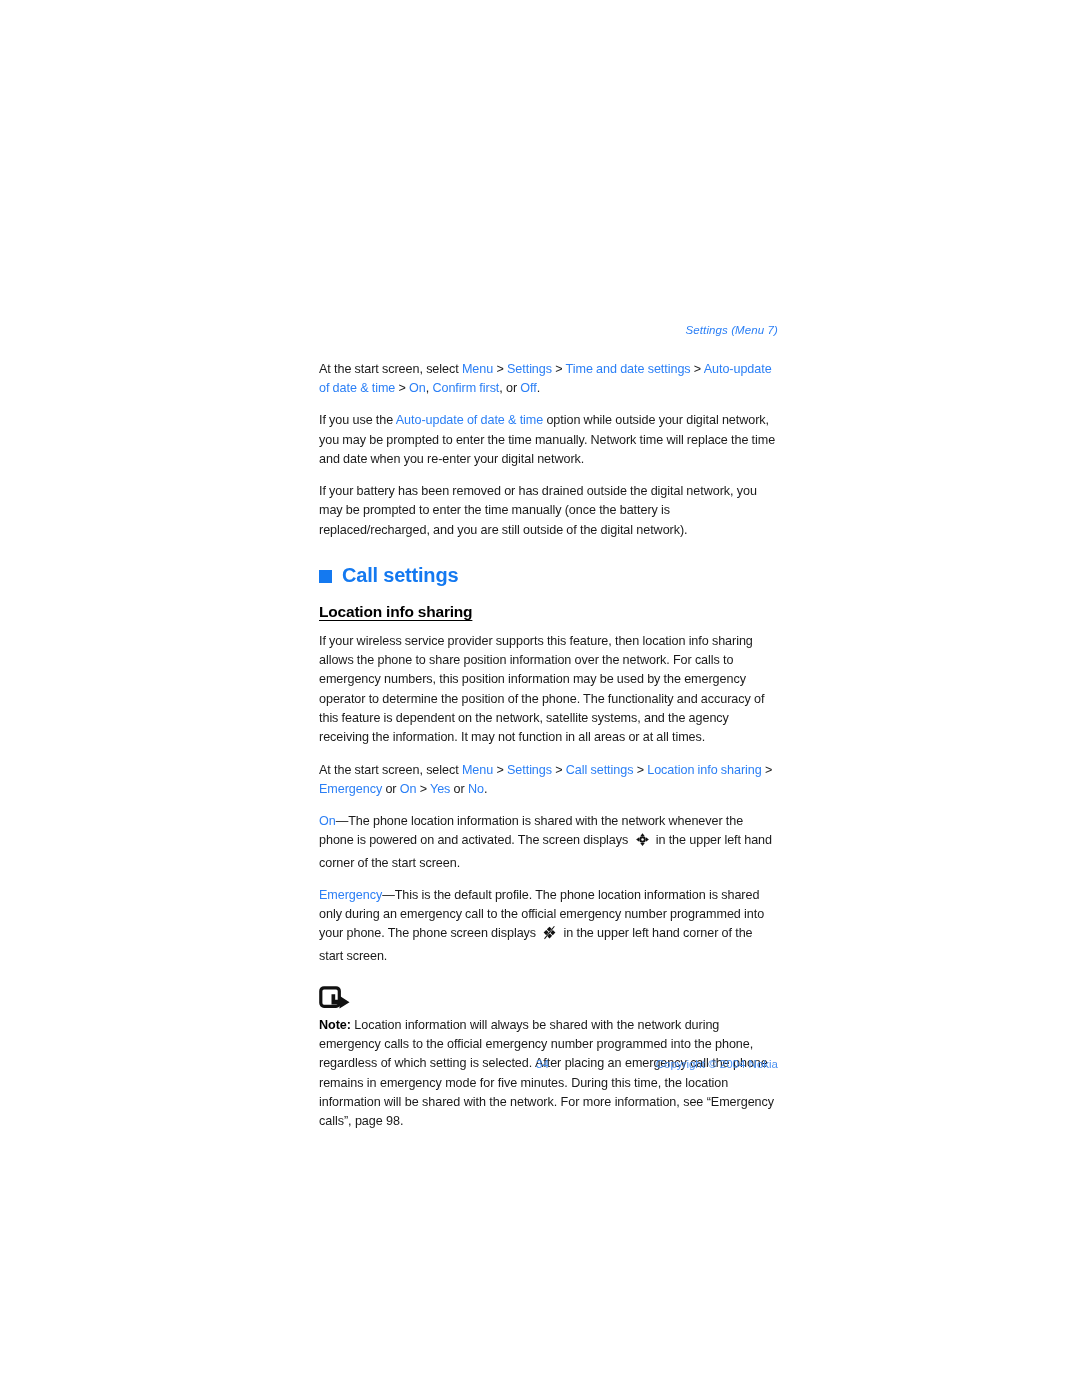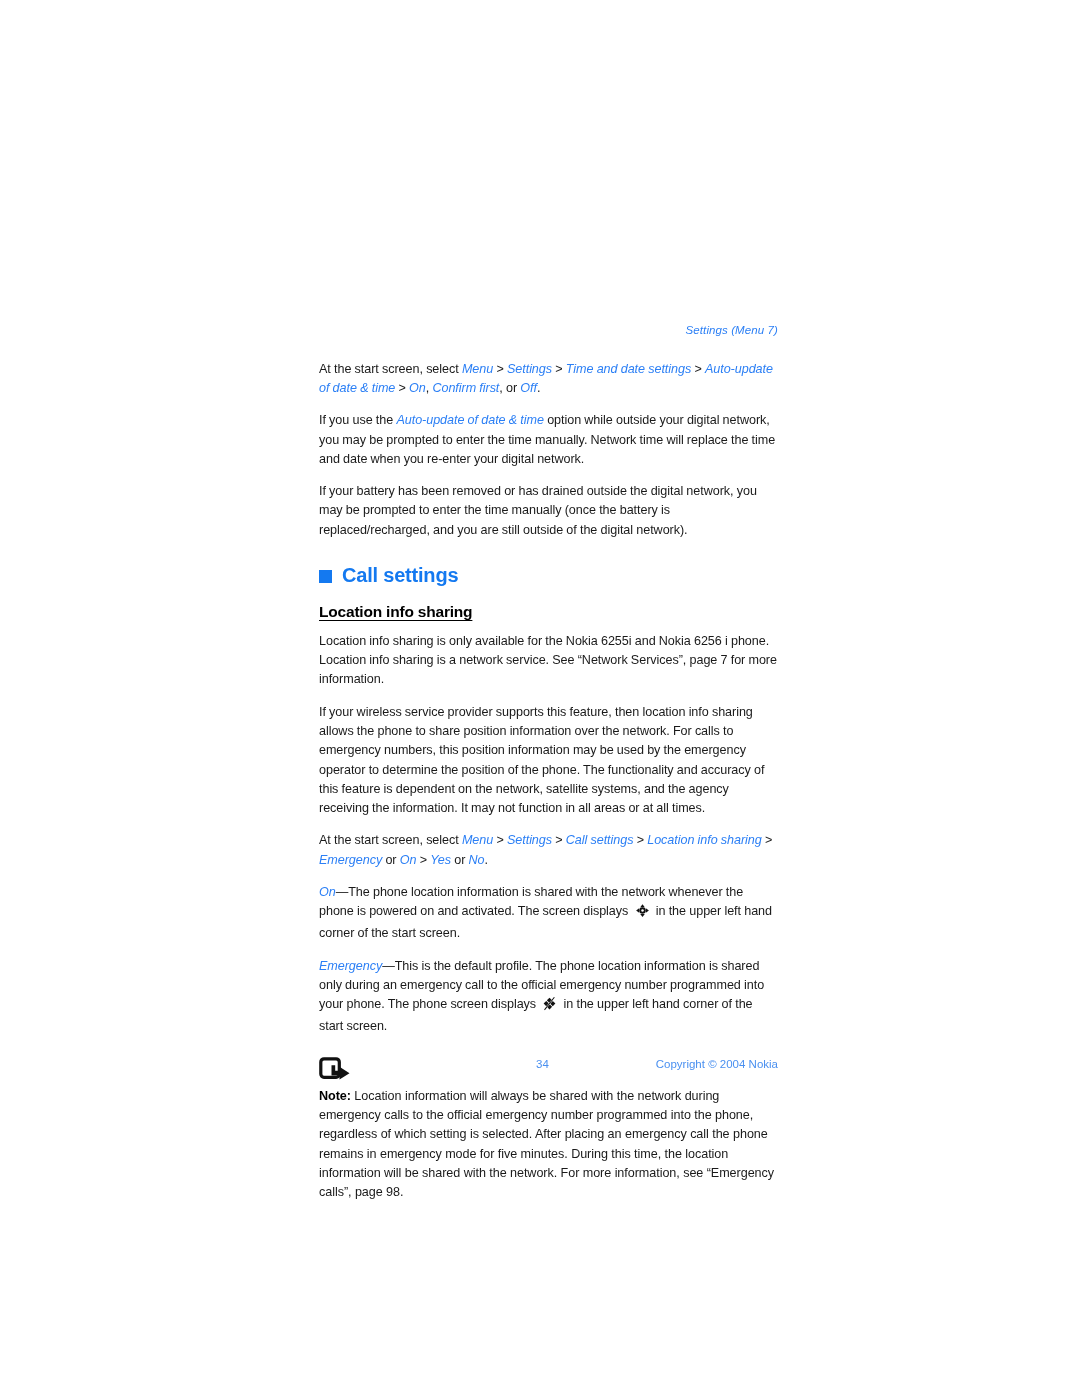--- a/index.html
+++ b/index.html
@@ -48,21 +48,20 @@
     font-size: 12.6px;
     line-height: 1.53;
     color: #1a1a1a;
     text-align: left;
     letter-spacing: -0.06px;
     word-spacing: -0.2px;
   }
 
   .nav {
     color: #2b7ff5;
-    font-style: italic;
   }
   .nav-sep {
     color: #1a1a1a;
     font-style: normal;
   }
 
   h2.chapter {
     display: flex;
     align-items: center;
     gap: 10px;
@@ -161,21 +160,20 @@
 
     <p class="body">If your battery has been removed or has drained outside the digital network, you may be prompted to enter the time manually (once the battery is replaced/recharged, and you are still outside of the digital network).</p>
 
     <h2 class="chapter">
       <span class="sq-bullet"></span>
       <span>Call settings</span>
     </h2>
 
     <h3 class="section">Location info sharing</h3>
 
-    <p class="body">Location info sharing is only available for the Nokia 6255i and Nokia 6256 i phone. Location info sharing is a network service. See “Network Services”, page 7 for more information.</p>
 
     <p class="body">If your wireless service provider supports this feature, then location info sharing allows the phone to share position information over the network. For calls to emergency numbers, this position information may be used by the emergency operator to determine the position of the phone. The functionality and accuracy of this feature is dependent on the network, satellite systems, and the agency receiving the information. It may not function in all areas or at all times.</p>
 
     <p class="body"><span>At the start screen, select </span><span class="nav">Menu</span><span class="nav-sep"> &gt; </span><span class="nav">Settings</span><span class="nav-sep"> &gt; </span><span class="nav">Call settings</span><span class="nav-sep"> &gt; </span><span class="nav">Location info sharing</span><span class="nav-sep"> &gt; </span><span class="nav">Emergency</span><span class="nav-sep"> or </span><span class="nav">On</span><span class="nav-sep"> &gt; </span><span class="nav">Yes</span><span class="nav-sep"> or </span><span class="nav">No</span><span class="nav-sep">.</span></p>
 
     <p class="body"><span class="nav">On</span><span>—The phone location information is shared with the network whenever the phone is powered on and activated. The screen displays </span><span class="inline-icon"><svg width="15" height="15" viewBox="0 0 24 24" aria-hidden="true">
             <g fill="#111">
               <path d="M12 1.8 L15.6 6.6 L8.4 6.6 Z"></path>
               <path d="M12 22.2 L15.6 17.4 L8.4 17.4 Z"></path>
               <path d="M1.8 12 L6.6 8.4 L6.6 15.6 Z"></path>

